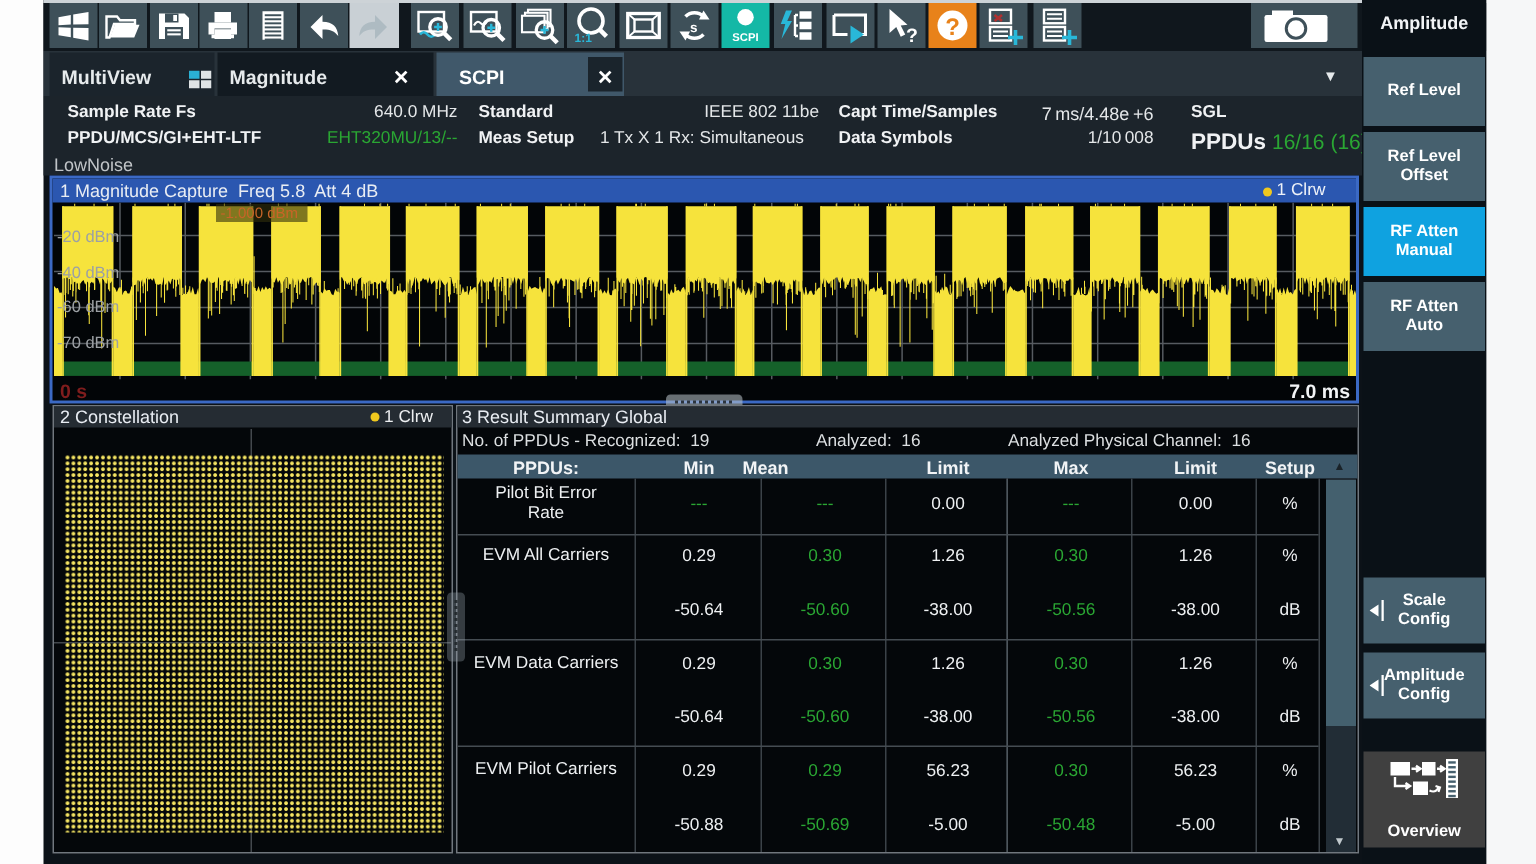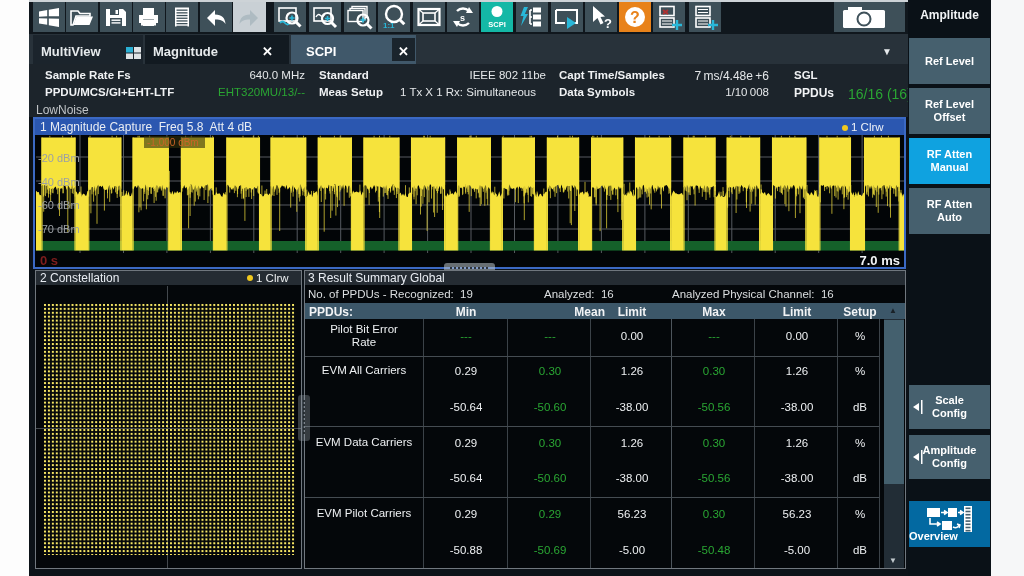--- a/index.html
+++ b/index.html
@@ -161,21 +161,21 @@
 <div class="abs" style="left:420px;top:69px;width:126px;text-align:right;font-size:11.5px;color:#e4e7e9">IEEE 802 11be</div>
 <div class="abs" style="left:559px;top:69px;font-size:11.5px;font-weight:bold;color:#f0f2f4">Capt Time/Samples</div>
 <div class="abs" style="left:680px;top:69px;width:89px;text-align:right;font-size:12px;color:#e4e7e9">7 ms/4.48e +6</div>
 <div class="abs" style="left:794px;top:69px;font-size:11.5px;font-weight:bold;color:#f0f2f4">SGL</div>
 <div class="abs" style="left:45px;top:86px;font-size:11.5px;font-weight:bold;color:#f0f2f4">PPDU/MCS/GI+EHT-LTF</div>
 <div class="abs g" style="left:200px;top:86px;width:105px;text-align:right;font-size:11.5px">EHT320MU/13/--</div>
 <div class="abs" style="left:319px;top:86px;font-size:11.5px;font-weight:bold;color:#f0f2f4">Meas Setup</div>
 <div class="abs" style="left:400px;top:86px;width:146px;text-align:left;font-size:11.5px;color:#e4e7e9">1 Tx X 1 Rx: Simultaneous</div>
 <div class="abs" style="left:559px;top:86px;font-size:11.5px;font-weight:bold;color:#f0f2f4">Data Symbols</div>
 <div class="abs" style="left:680px;top:86px;width:89px;text-align:right;font-size:11.5px;color:#e4e7e9">1/10 008</div>
-<div class="abs" style="left:794px;top:86px;font-size:12px;font-weight:bold;color:#f0f2f4">PPDUs</div>
+<div class="abs" style="left:794px;top:86px;font-size:15px;font-weight:bold;color:#f0f2f4">PPDUs</div>
 <div class="abs g" style="left:848px;top:86px;font-size:14px">16/16 (16)</div>
 <div class="abs" style="left:36px;top:103px;font-size:12px;color:#c0c4c7">LowNoise</div>
 
 <div class="abs" style="left:33px;top:117px;width:873px;height:152px;background:#020507;border:2px solid #3b69c4"></div>
 <div class="abs" style="left:35px;top:119px;width:869px;height:16px;background:#2b57b0"></div>
 <div class="abs" style="left:40px;top:120px;font-size:12px;color:#e9edf3">1 Magnitude Capture&nbsp; Freq 5.8&nbsp; Att 4 dB</div>
 <div class="abs" style="left:842px;top:125px;width:6px;height:6px;border-radius:3px;background:#f0c81e"></div>
 <div class="abs" style="left:851px;top:121px;font-size:11.5px;color:#eef2f8">1 Clrw</div>
 <svg width="868" height="118" viewBox="0 0 868 118" style="position:absolute;left:36px;top:135px">
     <path d="M44.0 0V118 M87.5 0V118 M130.9 0V118 M174.4 0V118 M217.8 0V118 M261.2 0V118 M304.7 0V118 M348.1 0V118 M391.6 0V118 M435.0 0V118 M478.5 0V118 M521.9 0V118 M565.4 0V118 M608.9 0V118 M652.3 0V118 M695.8 0V118 M739.2 0V118 M782.7 0V118 M826.1 0V118" stroke="#565b60" stroke-width="1" fill="none"></path>
@@ -206,23 +206,23 @@
 <div class="abs" style="left:36px;top:428px;width:265px;height:1px;background:#43484d"></div>
 <div style="position:absolute;left:43px;top:303px;width:253px;height:252px;background-image:radial-gradient(circle at 2px 2px, rgba(246,230,100,1) 0.95px, rgba(175,160,60,0.55) 1.3px, rgba(0,0,0,0) 1.55px);background-size:3.94px 3.92px"></div>
 
 <div class="abs" style="left:304px;top:270px;width:602px;height:299px;background:#04070a;border:1px solid #70777e"></div>
 <div class="abs" style="left:305px;top:271px;width:600px;height:14px;background:#252c33"></div>
 <div class="abs" style="left:308px;top:271px;font-size:12px;color:#e9edf3">3 Result Summary Global</div>
 <div class="abs" style="left:308px;top:288px;font-size:11.5px;color:#dcdfe1">No. of PPDUs - Recognized:&nbsp; 19</div>
 <div class="abs" style="left:544px;top:288px;font-size:11.5px;color:#dcdfe1">Analyzed:&nbsp; 16</div>
 <div class="abs" style="left:672px;top:288px;font-size:11.5px;color:#dcdfe1">Analyzed Physical Channel:&nbsp; 16</div>
 <div class="abs" style="left:305px;top:303px;width:600px;height:16px;background:#3c5769"></div>
-<div style="position:absolute;left:309px;top:305px;width:110px;text-align:left;font-size:12px;font-weight:bold;color:#f2f4f6">PPDUs:</div>
+<div style="position:absolute;left:309px;top:305px;width:110px;text-align:center;font-size:12px;font-weight:bold;color:#f2f4f6">PPDUs:</div>
 <div style="position:absolute;left:411px;top:305px;width:110px;text-align:center;font-size:12px;font-weight:bold;color:#f2f4f6">Min</div>
-<div style="position:absolute;left:495px;top:305px;width:110px;text-align:right;font-size:12px;font-weight:bold;color:#f2f4f6">Mean</div>
+<div style="position:absolute;left:495px;top:305px;width:110px;text-align:left;font-size:12px;font-weight:bold;color:#f2f4f6">Mean</div>
 <div style="position:absolute;left:577px;top:305px;width:110px;text-align:center;font-size:12px;font-weight:bold;color:#f2f4f6">Limit</div>
 <div style="position:absolute;left:659px;top:305px;width:110px;text-align:center;font-size:12px;font-weight:bold;color:#f2f4f6">Max</div>
 <div style="position:absolute;left:742px;top:305px;width:110px;text-align:center;font-size:12px;font-weight:bold;color:#f2f4f6">Limit</div>
 <div style="position:absolute;left:805px;top:305px;width:110px;text-align:center;font-size:12px;font-weight:bold;color:#f2f4f6">Setup</div>
 <div style="position:absolute;left:423px;top:319px;width:1px;height:249px;background:#3b4248"></div>
 <div style="position:absolute;left:507px;top:319px;width:1px;height:249px;background:#3b4248"></div>
 <div style="position:absolute;left:590px;top:319px;width:1px;height:249px;background:#3b4248"></div>
 <div style="position:absolute;left:671px;top:319px;width:1px;height:249px;background:#3b4248"></div>
 <div style="position:absolute;left:754px;top:319px;width:1px;height:249px;background:#3b4248"></div>
 <div style="position:absolute;left:837px;top:319px;width:1px;height:249px;background:#3b4248"></div>
@@ -307,21 +307,21 @@
     </svg>
     <div style="position:absolute;left:0;right:0;top:50%;transform:translateY(-50%);line-height:13px">Scale<br>Config</div>
   </div>
 <div style="position:absolute;left:909px;top:435px;width:81px;height:44px;background:#46606e;text-align:center;font-size:11px;font-weight:bold;color:#fff">
     <svg width="12" height="14" style="position:absolute;left:4px;top:50%;margin-top:-7px">
       <polygon points="0,7 6,3 6,11" fill="#fff"></polygon>
       <rect x="8" y="0" width="1.5" height="14" fill="#fff"></rect>
     </svg>
     <div style="position:absolute;left:0;right:0;top:50%;transform:translateY(-50%);line-height:13px">Amplitude<br>Config</div>
   </div>
-<div style="position:absolute;left:909px;top:501px;width:81px;height:46px;background:#0369a1;text-align:left;font-size:11px;font-weight:bold;color:#fff">
+<div style="position:absolute;left:909px;top:501px;width:81px;height:64px;background:#404040;text-align:center;font-size:11px;font-weight:bold;color:#fff">
     <svg width="46" height="34" viewBox="0 0 46 34" style="position:absolute;left:17px;top:4px">
       <rect x="1" y="3" width="13" height="9" fill="#fff"></rect>
       <path d="M15 7.5 H20 M18 5.5 L21 7.5 L18 9.5" stroke="#fff" stroke-width="1.6" fill="none"></path>
       <rect x="22" y="3" width="9" height="9" fill="#fff"></rect>
       <path d="M32 7.5 H36 M34 5.5 L37 7.5 L34 9.5" stroke="#fff" stroke-width="1.6" fill="none"></path>
       <rect x="38" y="1" width="8" height="26" fill="#fff"></rect>
       <rect x="39.5" y="2.5" width="5" height="1.6" fill="#46606e"></rect>
       <rect x="39.5" y="5.7" width="5" height="1.6" fill="#46606e"></rect>
       <rect x="39.5" y="8.9" width="5" height="1.6" fill="#46606e"></rect>
       <rect x="39.5" y="12.1" width="5" height="1.6" fill="#46606e"></rect>

